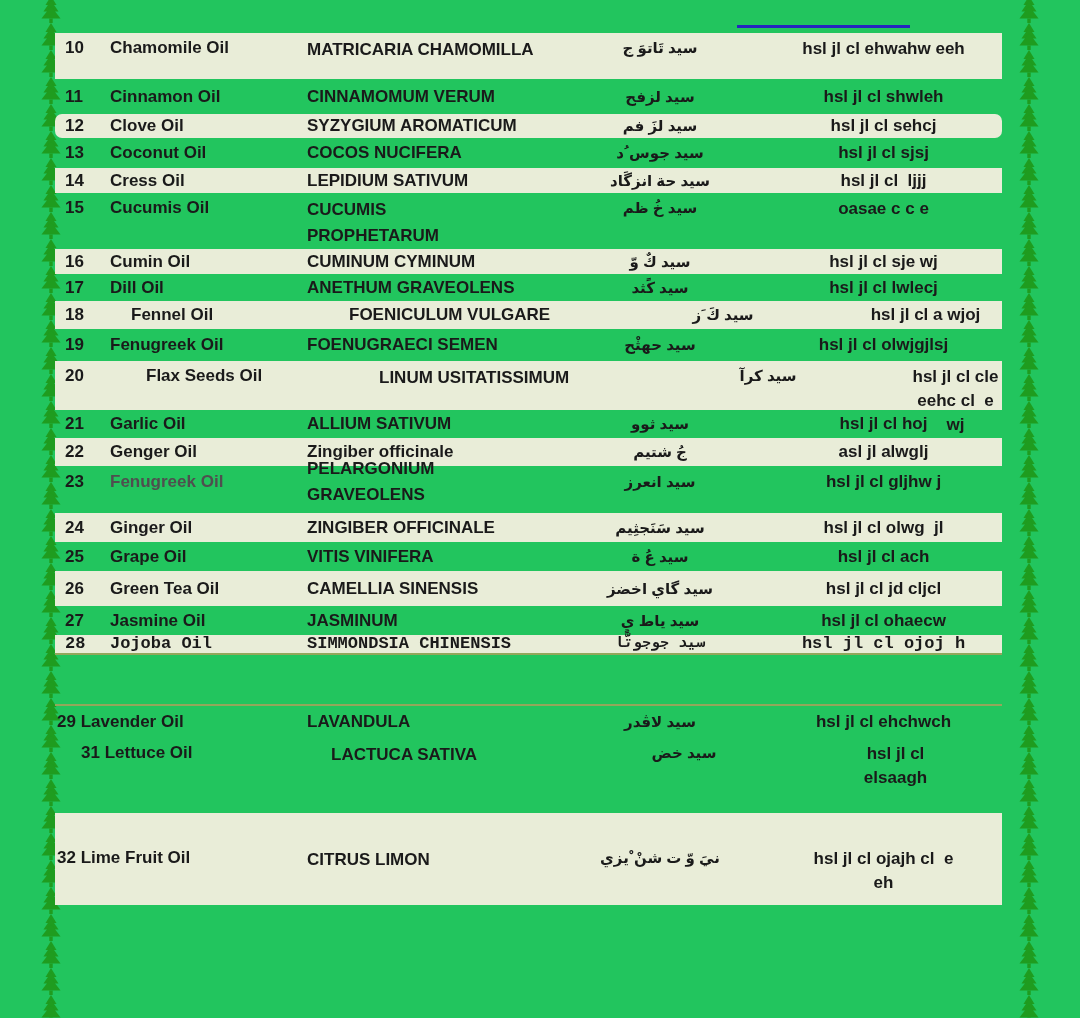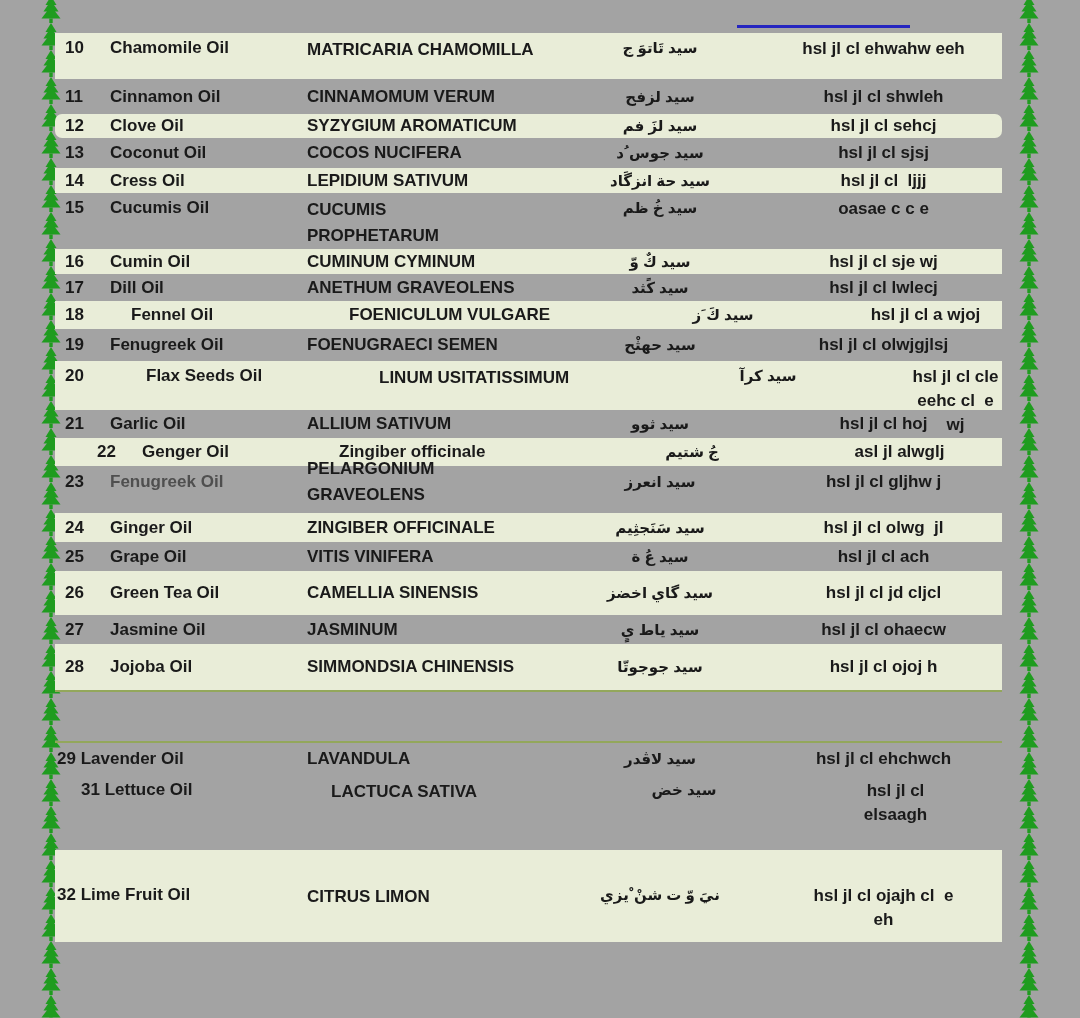--- a/index.html
+++ b/index.html
@@ -1,18 +1,18 @@
 <!DOCTYPE html>
 <html><head>
 <meta charset="utf-8">
 <style>
   html,body { margin:0; padding:0; background:#ffffff; }
   .page {
     position:relative; width:1080px; height:1018px; overflow:hidden;
-    background:#a3a3a3;
+    background:#22c55e;
     font-family:"Liberation Sans","DejaVu Sans",sans-serif;
     font-weight:bold; color:#1a1a1a;
   }
   .tree-border { position:absolute; top:-4px; display:flex; flex-direction:column; }
   .tree-border.left  { left:38px; }
   .tree-border.right { left:1016px; }
   .tree { width:26px; height:27px; flex:0 0 27px; }
   .title-underline { position:absolute; left:737px; top:25px; width:173px; height:3px; background:#2525c0; }
   .tbl { position:absolute; left:55px; top:33px; width:947px; }
   .row { display:flex; align-items:center; font-size:17px; line-height:22px; box-sizing:border-box; }
@@ -726,21 +726,21 @@
         <div class="c5">hsl jl cl cle eehc cl  e
 wj</div>
       </div>
       <div class="row" style="height: 28px;">
         <div class="c1">21</div>
         <div class="c2">Garlic Oil</div>
         <div class="c3">ALLIUM SATIVUM</div>
         <div class="c4">سيد ثوو</div>
         <div class="c5">hsl jl cl hoj</div>
       </div>
-      <div class="row shaded" style="height: 28px; padding-left: 32px;">
+      <div class="row shaded" style="height: 28px;">
         <div class="c1">22</div>
         <div class="c2">Genger Oil</div>
         <div class="c3">Zingiber officinale</div>
         <div class="c4">جُ شتيم</div>
         <div class="c5">asl jl alwglj</div>
       </div>
       <div class="row" style="height: 31px;">
         <div class="c1">23</div>
         <div class="c2" style="color:#4f4f4f">Fenugreek Oil</div>
         <div class="c3">PELARGONIUM GRAVEOLENS</div>
@@ -755,35 +755,35 @@
         <div class="c4">سيد سَنَجثِيم</div>
         <div class="c5">hsl jl cl olwg  jl</div>
       </div>
       <div class="row" style="height: 29px;">
         <div class="c1">25</div>
         <div class="c2">Grape Oil</div>
         <div class="c3">VITIS VINIFERA</div>
         <div class="c4">سيد عُ ة</div>
         <div class="c5">hsl jl cl ach</div>
       </div>
-      <div class="row shaded" style="height: 44px;">
+      <div class="row shaded" style="height: 35px;">
         <div class="c1">26</div>
         <div class="c2">Green Tea Oil</div>
         <div class="c3">CAMELLIA SINENSIS</div>
         <div class="c4">سيد گاي اخضز</div>
         <div class="c5">hsl jl cl jd cljcl</div>
       </div>
       <div class="row" style="height: 29px;">
         <div class="c1">27</div>
         <div class="c2">Jasmine Oil</div>
         <div class="c3">JASMINUM</div>
         <div class="c4">سيد ياط يٍ</div>
         <div class="c5">hsl jl cl ohaecw</div>
       </div>
-      <div class="row shaded bb" style="height: 48px;">
+      <div class="row shaded bb" style="height: 20px; font-family: Liberation Mono, monospace;">
         <div class="c1">28</div>
         <div class="c2">Jojoba Oil</div>
         <div class="c3">SIMMONDSIA CHINENSIS</div>
         <div class="c4">سيد جوجوتّا</div>
         <div class="c5">hsl jl cl ojoj h</div>
       </div>
       <div class="spacer bb" style="height: 51px;"></div>
       <div class="row" style="height: 32px;">
         <div class="c2 merged">29 Lavender Oil</div>
         <div class="c3">LAVANDULA</div>

